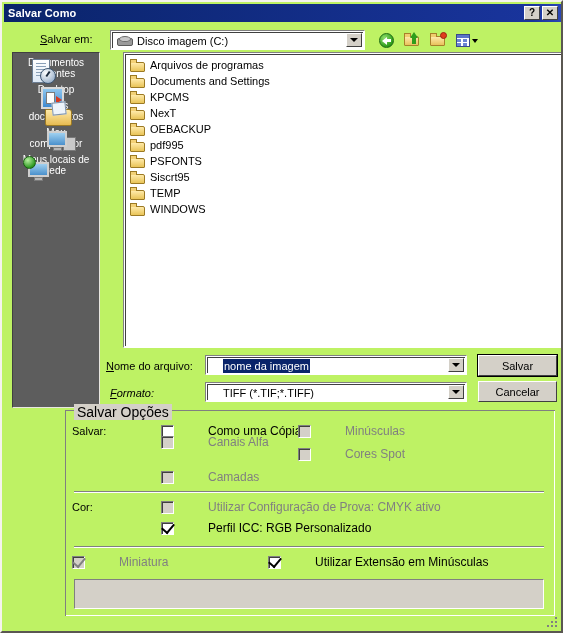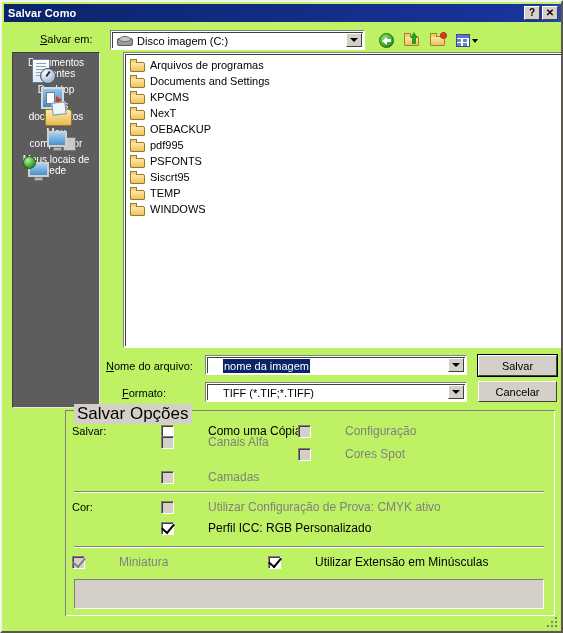--- a/index.html
+++ b/index.html
@@ -455,22 +455,22 @@
     color: #000;
     white-space: nowrap;
   }
 
   
   #name-label {
     position: absolute; left: 104px; top: 358px;
     font-size: 11px; color: #000;
   }
   #format-label {
-    position: absolute; left: 120px; top: 385px;
-    font-size: 11px; color: #000;
+    position: absolute; left: 108px; top: 385px;
+    font-size: 11px; color: #000; font-style: italic;
   }
   .combo-field {
     position: absolute;
     left: 203px;
     width: 262px; height: 20px;
     background: #ffffff;
     border-top: 1px solid #808080;
     border-left: 1px solid #808080;
     border-right: 1px solid #ffffff;
     border-bottom: 1px solid #ffffff;
@@ -545,21 +545,21 @@
     border-top: 1px solid #808080;
     border-left: 1px solid #808080;
     box-sizing: border-box;
     pointer-events: none;
   }
   #options-legend {
     position: absolute;
     left: 8px; top: -7px;
     background: #d4d0c8;
     padding: 0 3px;
-    font-size: 17px;
+    font-size: 14px;
     color: #000;
     z-index: 2;
   }
   .row-label {
     position: absolute;
     font-size: 11px;
     color: #000;
   }
   .cb {
     position: absolute;
@@ -836,21 +836,21 @@
     <span id="options-legend">Salvar Opções</span>
 
     <span class="row-label" style="left:6px; top:14px;">Salvar:</span>
 
     <div class="cb" style="left:95px; top:13px;">
       <span class="box"></span>
       <span class="lbl">Como uma Cópia</span>
     </div>
     <div class="cb disabled" style="left:232px; top:13px;">
       <span class="box"></span>
-      <span class="lbl">Configuração</span>
+      <span class="lbl">Minúsculas</span>
     </div>
 
     <div class="cb disabled" style="left:95px; top:24px;">
       <span class="box"></span>
       <span class="lbl">Canais Alfa</span>
     </div>
     <div class="cb disabled" style="left:232px; top:36px;">
       <span class="box"></span>
       <span class="lbl">Cores Spot</span>
     </div>

